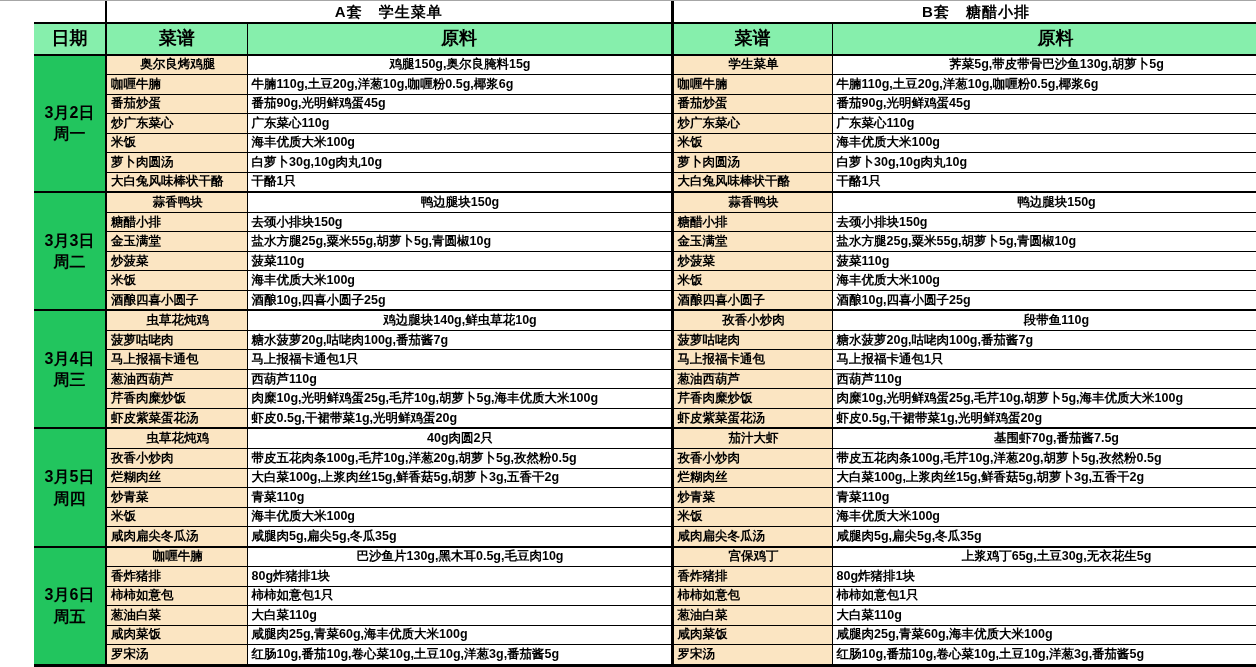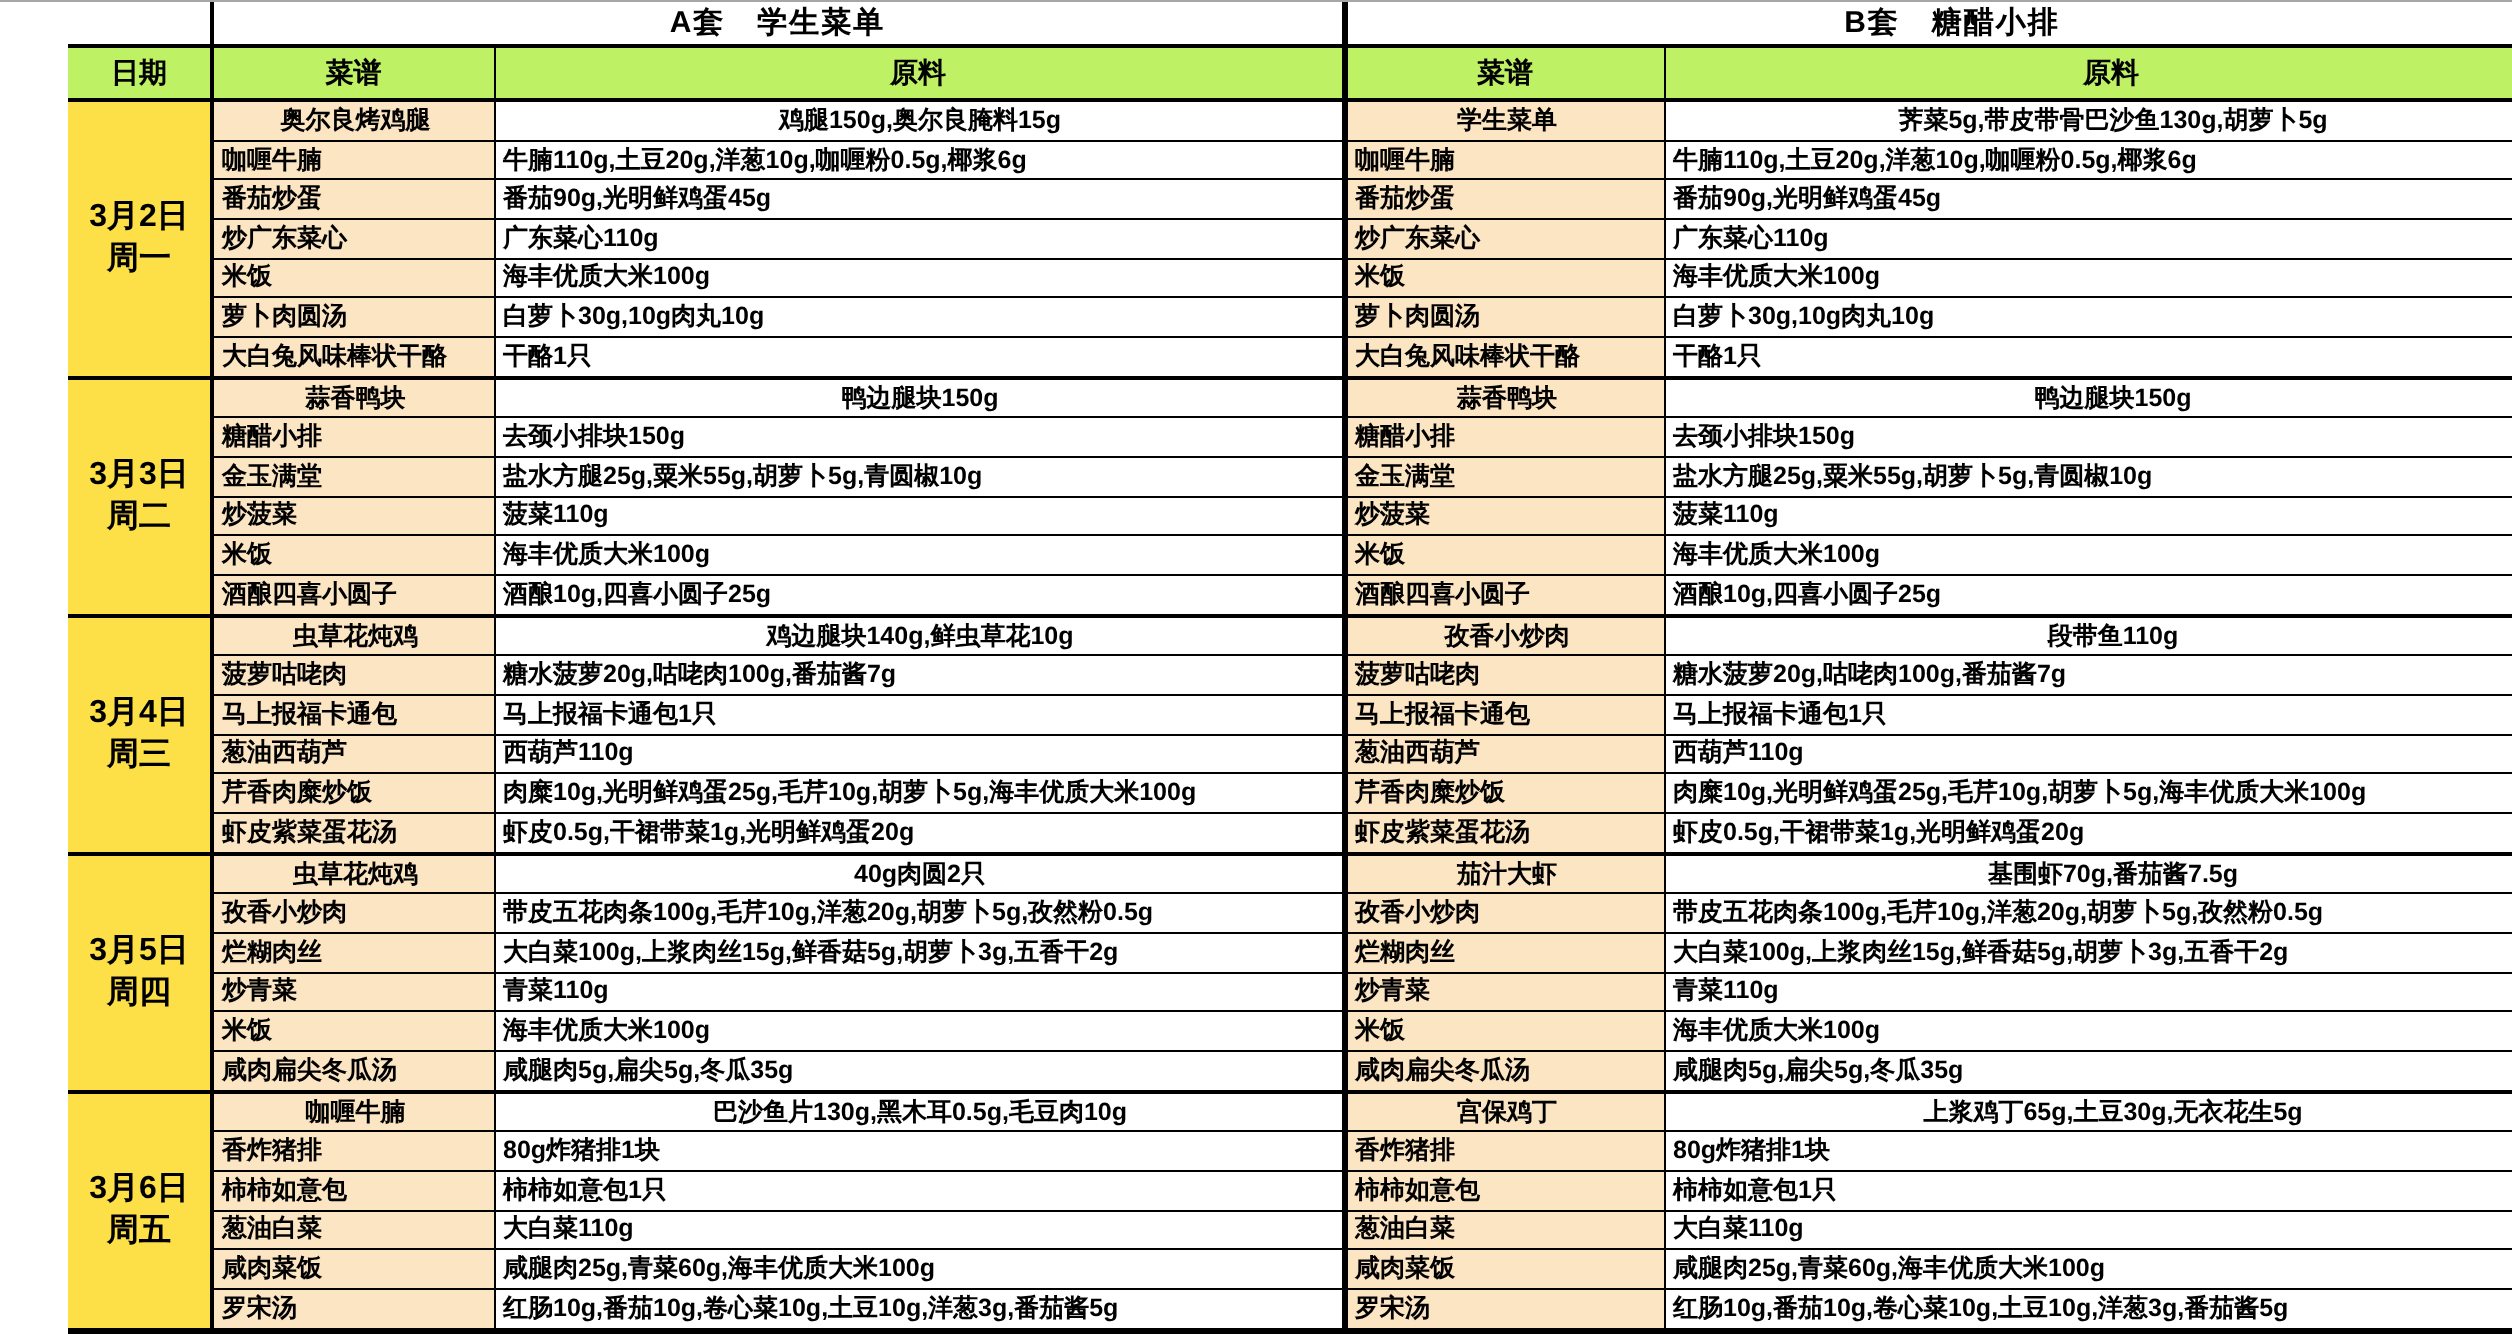--- a/index.html
+++ b/index.html
@@ -19,24 +19,24 @@
     font-weight:bold;color:#000;
     overflow:hidden;white-space:nowrap;
     padding:0 2px 0 4px;
     font-size:12.5px;line-height:1.2;
     vertical-align:middle;
   }
   tr.r1 td{border-top:none;height:21px;}
   td.corner{border-left:none;background:#ffffff;}
   td.set-title{text-align:center;font-size:15px;padding:0;background:#ffffff;letter-spacing:1px;}
   tr.r2 td{border-top:2px solid #000;border-bottom:2px solid #000;height:17px;}
-  td.hdr{background:#bef264;text-align:center;font-size:14px;padding:4px;}
+  td.hdr{background:#86efac;text-align:center;font-size:18px;padding:4px;}
   td.first-col{border-left:none;}
   td.date-cell{
-    background:#fde047;text-align:center;font-size:16px;
+    background:#22c55e;text-align:center;font-size:16px;
     border-left:none;padding:0;line-height:1.35;white-space:normal;
   }
   td.dish{background:#FBE5C2;}
   td.ing{background:#ffffff;}
   td.thickL2{border-left:2px solid #000;}
   td.thickL3{border-left:3px solid #000;}
   tr.block-top td{border-top:2px solid #000;text-align:center;}
 </style>
 </head>
 <body>

